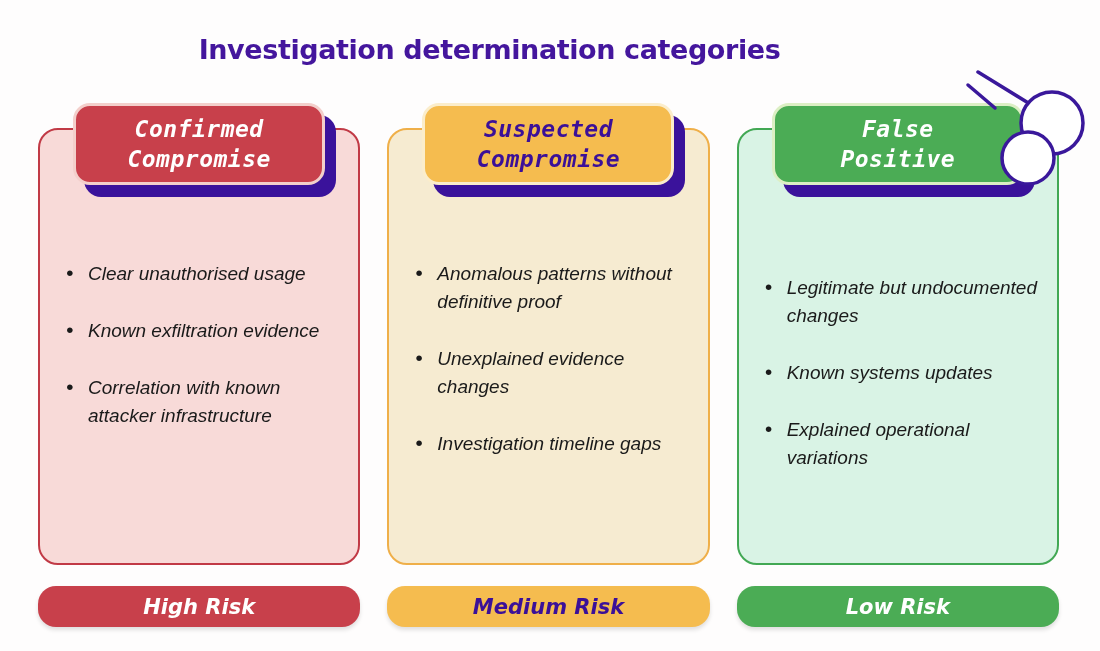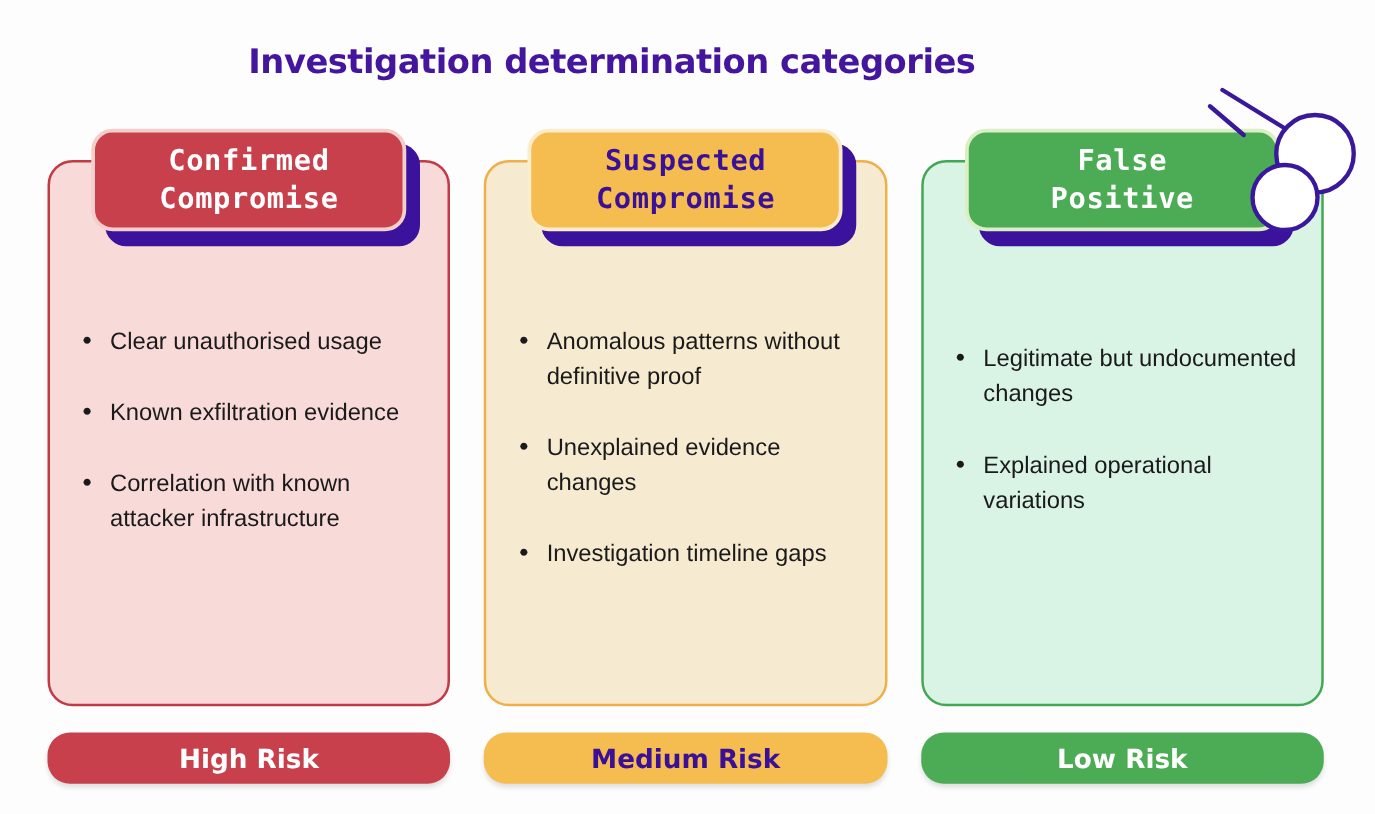--- a/index.html
+++ b/index.html
@@ -22,20 +22,21 @@
     letter-spacing: -0.4px;
     color: #44169D;
   }
 
   .columns {
     position: absolute;
     left: 38px; top: 103px;
     width: 1021px;
     display: flex;
     gap: 27px;
+    font-style: italic;
   }
   .column { position: relative; flex: 1; }
 
   
   .col-red   { --accent:#C8404B; --tint:#F8DAD8; --border:#C13A46; --badge-border:#F3CFCB; --header-color:#FFFFFF; --risk-color:#FFFFFF; }
   .col-amber { --accent:#F5BC4F; --tint:#F6EBD1; --border:#EFAF49; --badge-border:#FBEDCB; --header-color:#3B1098; --risk-color:#3B1098; }
   .col-green { --accent:#4BAC55; --tint:#D9F3E5; --border:#42A854; --badge-border:#DCEFC4; --header-color:#FFFFFF; --risk-color:#FFFFFF; }
 
   .badge {
     position: absolute;
@@ -156,20 +157,21 @@
     </section>
 
     <section class="column col-green">
       <div class="badge">
         <span>False</span>
         <span>Positive</span>
       </div>
       <div class="card-body">
         <ul class="bullets">
           <li>Legitimate but undocumented changes</li>
+          <li>Known systems updates</li>
           <li>Explained operational variations</li>
         </ul>
       </div>
       <div class="risk-pill">Low Risk</div>
     </section>
 
   </div>
 
   <svg class="decoration" viewBox="0 0 155 155" xmlns="http://www.w3.org/2000/svg">
     <line x1="33" y1="24" x2="85" y2="56" stroke="#3A189B" stroke-width="3.5" stroke-linecap="round"></line>

